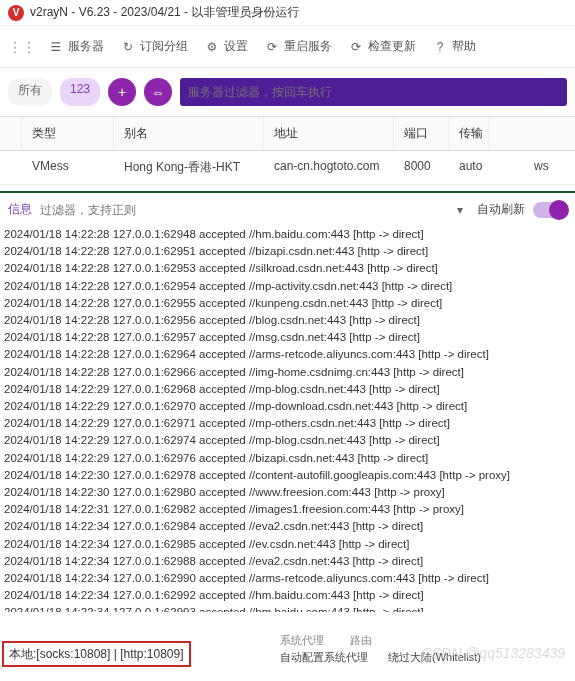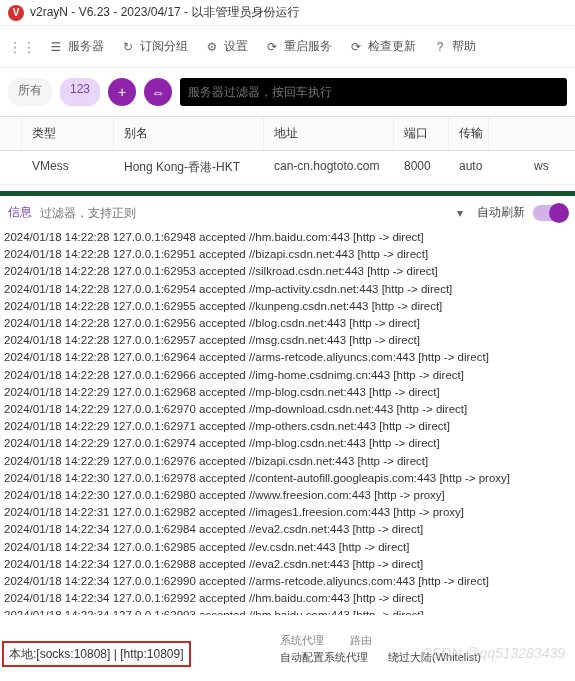--- a/index.html
+++ b/index.html
@@ -9,49 +9,49 @@
 .title-text { font-size: 12px; color: #333; }
 .toolbar { display: flex; align-items: center; padding: 6px 4px; border-bottom: 1px solid #eee; flex-wrap: nowrap; }
 .drag-handle { color: #999; font-size: 14px; padding: 0 4px; cursor: move; }
 .tb-btn { display: flex; align-items: center; gap: 4px; padding: 6px 8px; color: #555; cursor: pointer; white-space: nowrap; }
 .tb-btn .ico { width: 16px; height: 16px; display: flex; align-items: center; justify-content: center; color: #666; }
 .filterbar { display: flex; gap: 8px; padding: 10px 8px; }
 .pill { padding: 4px 10px; border-radius: 12px; font-size: 12px; cursor: pointer; }
 .pill-all { background: #f5f5f5; color: #666; }
 .pill-count { background: #e8d5f7; color: #7b3fb5; }
 .circ-btn { width: 28px; height: 28px; border-radius: 50%; background: #8e24aa; color: #fff; display: flex; align-items: center; justify-content: center; cursor: pointer; font-size: 14px; }
-.filter-input { flex: 1; padding: 5px 8px; border: none; background: #000000; color: #888; border-radius: 3px; font-size: 12px; }
+.filter-input { flex: 1; padding: 5px 8px; border: none; background: #4c1d95; color: #888; border-radius: 3px; font-size: 12px; }
 .table-head { display: flex; border-top: 1px solid #ddd; border-bottom: 1px solid #ddd; background: #fafafa; }
 .th, .td { padding: 8px 10px; font-size: 12px; text-align: left; white-space: nowrap; overflow: hidden; }
 .th { color: #333; border-right: 1px solid #eee; }
 .c0 { width: 22px; } .c1 { width: 92px; } .c2 { width: 150px; } .c3 { width: 130px; } .c4 { width: 55px; } .c5 { width: 75px; } .c6 { width: 40px; }
 .table-row { display: flex; border-bottom: 1px solid #eee; }
 .td { color: #444; }
-.info-bar { display: flex; align-items: center; gap: 8px; padding: 8px 8px 4px; border-top: 5px solid #14532d; margin-top: 6px; }
+.info-bar { display: flex; align-items: center; gap: 8px; padding: 8px 8px 4px; border-top: 2px solid #14532d; margin-top: 6px; }
 .info-label { color: #7b3fb5; font-size: 12px; }
 .info-filter { flex: 1; color: #737373; border: none; background: transparent; font-size: 12px; }
 .dd-arrow { color: #666; padding: 0 6px; }
 .auto-refresh { color: #444; }
 .toggle { width: 34px; height: 16px; border-radius: 8px; background: #d1b3e8; position: relative; cursor: pointer; }
 .toggle::after { content: ""; position: absolute; right: -2px; top: -2px; width: 20px; height: 20px; border-radius: 50%; background: #8e24aa; }
 .logs { padding: 4px 4px; max-height: 390px; overflow: hidden; }
 .log-line { font-size: 11.5px; color: #333; line-height: 17.2px; white-space: nowrap; }
 .bottom-box { position: absolute; bottom: 14px; left: 2px; border: 2px solid #c62828; padding: 3px 5px; }
 .bottom-box div { font-size: 12px; color: #333; line-height: 16px; }
 .status-right { position: absolute; bottom: 14px; left: 280px; font-size: 11px; color: #444; }
 .status-right .lbl { color: #888; margin-right: 6px; }
 .status-right .row { display: flex; gap: 20px; margin-bottom: 2px; text-align: center; }
 .watermark { position: absolute; bottom: 20px; right: 10px; color: #ccc; font-size: 14px; font-style: italic; opacity: 0.7; pointer-events: none; }
 </style>
 </head>
 <body>
 
 <div class="titlebar">
   <div class="app-icon">V</div>
-  <div class="title-text">v2rayN - V6.23 - 2023/04/17 - 以非管理员身份运行</div>
+  <div class="title-text">v2rayN - V6.23 - 2023/04/21 - 以非管理员身份运行</div>
 </div>
 
 <div class="toolbar">
   <span class="drag-handle">⋮⋮</span>
   <div class="tb-btn">
     <span class="ico">☰</span>
     <span>服务器</span>
   </div>
   <div class="tb-btn">
     <span class="ico">↻</span>

